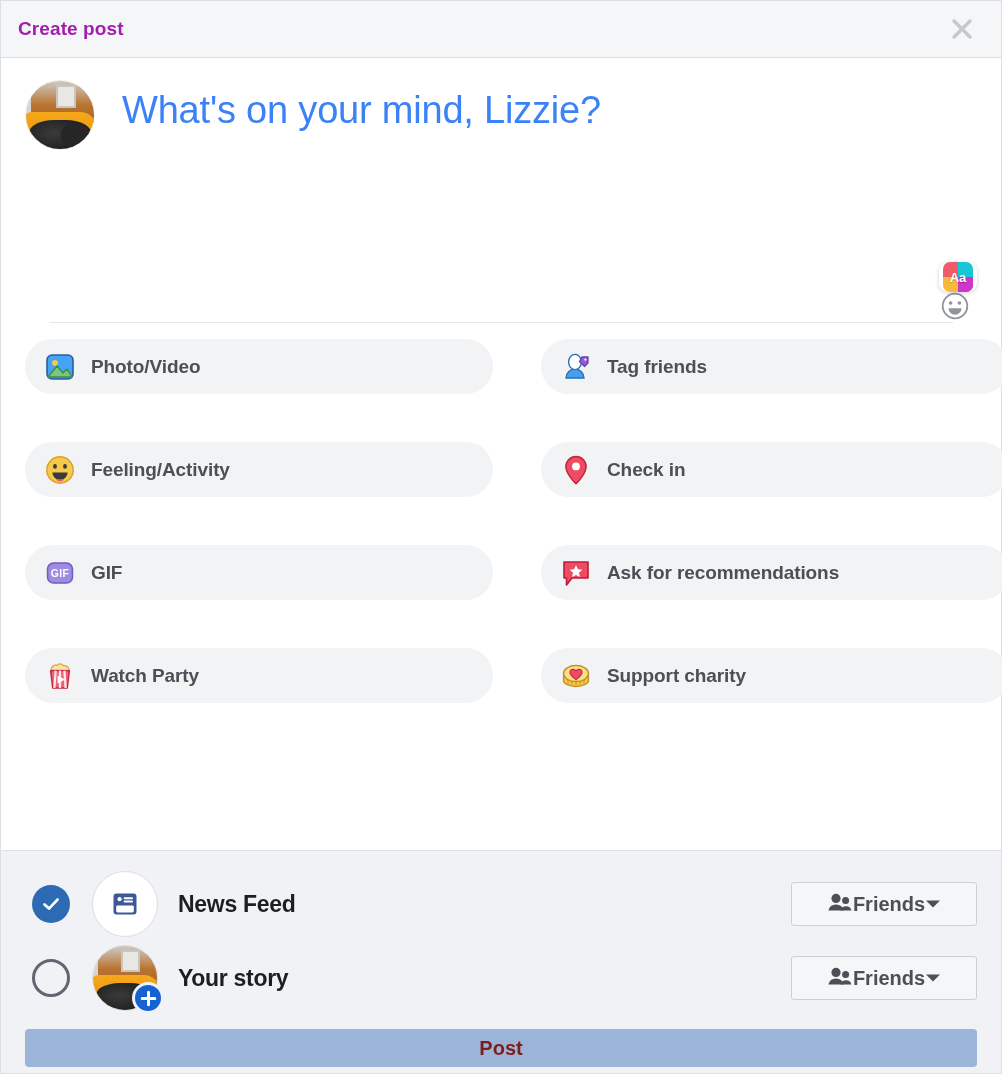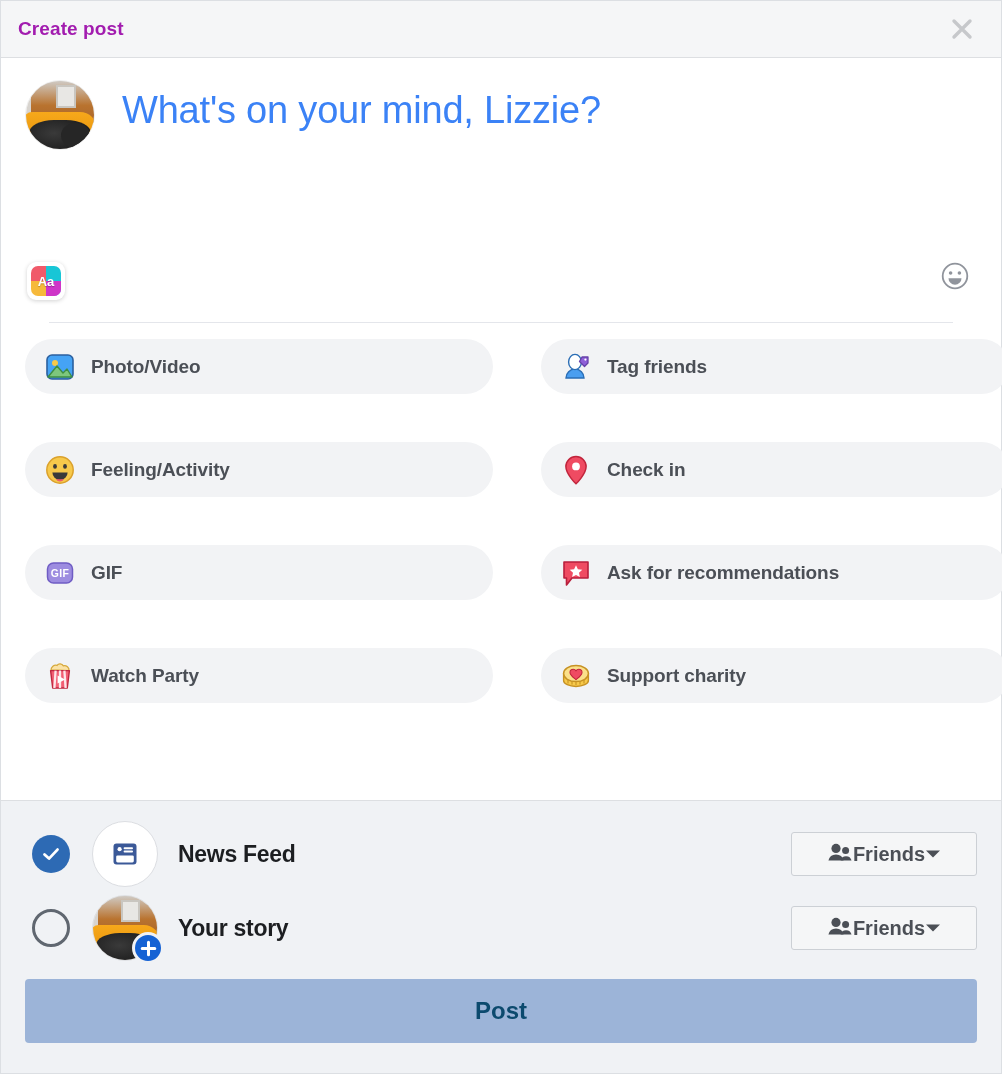--- a/index.html
+++ b/index.html
@@ -74,22 +74,22 @@
   }
 
   .placeholder {
     margin-left: 27px; margin-top: 8px;
     font-size: 38px; color: #3b82f6; font-weight: 300;
     line-height: 1.2; letter-spacing: -.2px;
     white-space: nowrap;
   }
 
   .composer-tools {
-    display: flex; align-items: flex-start; justify-content: space-between;
-    margin-top: 112px; height: 42px;
+    display: flex; align-items: flex-end; justify-content: space-between;
+    margin-top: 112px; height: 42px; flex-direction: column;
   }
   .bg-picker {
     width: 38px; height: 38px; border-radius: 9px;
     background: #ffffff;
     box-shadow: 0 1px 4px rgba(0,0,0,.18);
     display: flex; align-items: center; justify-content: center;
     cursor: pointer; position: relative; margin-left: 2px;
   }
   .bg-picker .tile {
     width: 30px; height: 30px; border-radius: 7px; overflow: hidden;
@@ -146,21 +146,21 @@
   .option .opt-label {
     font-size: 19px; font-weight: bold; color: #4b4f56;
     letter-spacing: -.1px;
   }
 
   
   .footer {
     flex: 0 0 auto;
     background: #f0f2f5;
     border-top: 1px solid #dddfe2;
-    padding: 16px 24px 30px 24px;
+    padding: 16px 24px 6px 24px;
   }
   .dest-row {
     display: flex; align-items: center;
     height: 74px;
   }
   .radio {
     width: 38px; height: 38px; border-radius: 50%;
     flex: 0 0 38px; margin-left: 7px; margin-right: 22px;
     display: flex; align-items: center; justify-content: center;
     cursor: pointer;
@@ -198,23 +198,23 @@
     background: #f5f6f7;
     display: flex; align-items: center; justify-content: center;
     padding: 0 16px; cursor: pointer;
   }
   .audience-btn .aud-label {
     font-size: 20px; font-weight: bold; color: #4b4f56;
   }
 
   .post-btn {
     margin-top: 14px;
-    height: 64px; width: 100%;
+    height: 38px; width: 100%;
     background: #9cb4d8; border: none; border-radius: 4px;
-    color: #0c4a6e; font-size: 24px; font-weight: bold;
+    color: #7f1d1d; font-size: 20px; font-weight: bold;
     font-family: "Liberation Sans", sans-serif;
     display: flex; align-items: center; justify-content: center;
     cursor: default;
   }
 </style>
 </head>
 <body>
 
 <div class="dialog">
 

